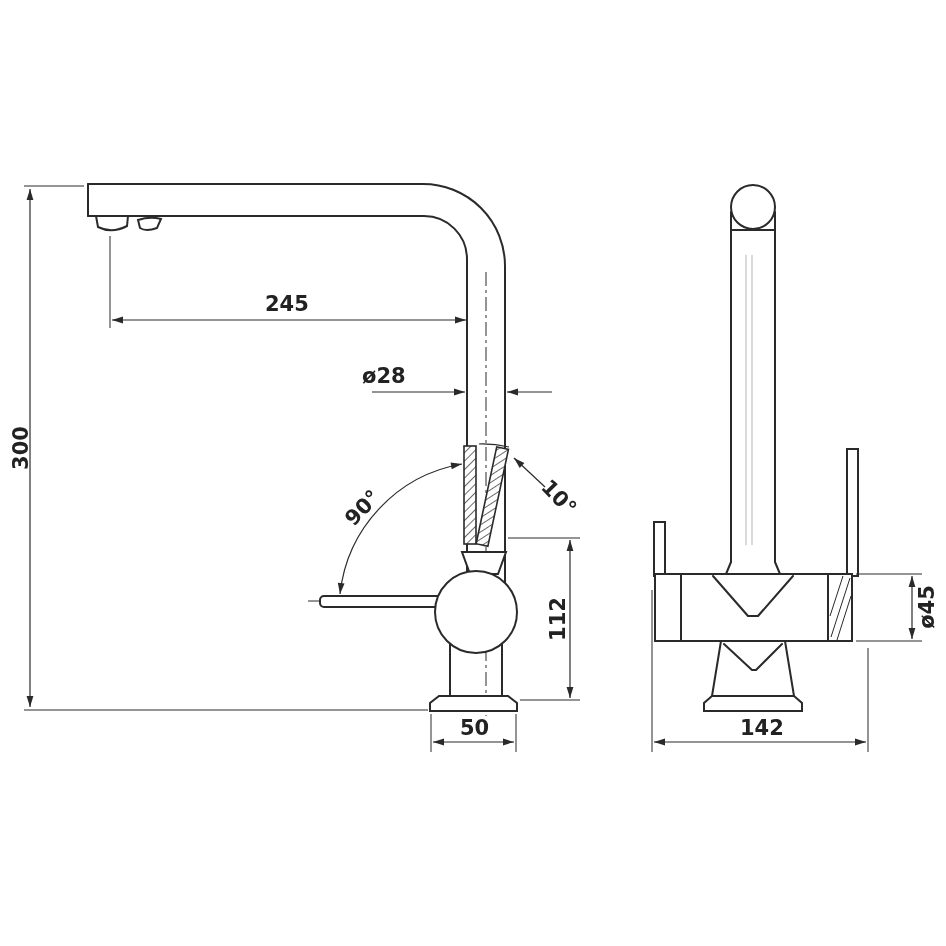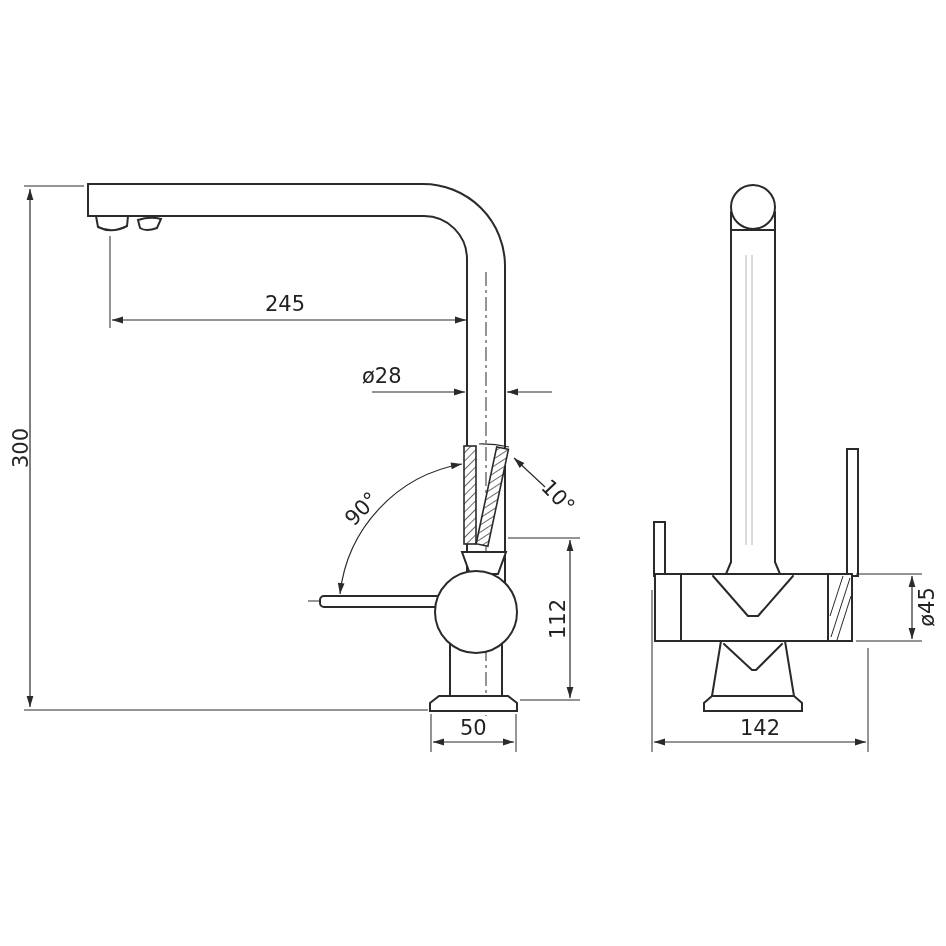--- a/index.html
+++ b/index.html
@@ -2,20 +2,21 @@
 <html><head>
 <meta charset="utf-8">
 <style>
   html,body{margin:0;padding:0;background:#fff;}
   .canvas{
     position:relative;
     width:946px;height:946px;
     background:#ffffff;
     font-family:"DejaVu Sans", sans-serif;
     overflow:hidden;
+    font-weight:bold;
   }
   svg{position:absolute;left:0;top:0;}
   .outline{fill:none;stroke:#2a2a2a;stroke-width:2;stroke-linecap:round;stroke-linejoin:round;}
   .outline-fill{fill:#ffffff;stroke:#2a2a2a;stroke-width:2;}
   .dim{fill:none;stroke:#2a2a2a;stroke-width:1.2;}
   .ext{fill:none;stroke:#2a2a2a;stroke-width:1;}
   .center{fill:none;stroke:#2a2a2a;stroke-width:1;stroke-dasharray:14 4 3 4;}
   .reflect{fill:none;stroke:#b5b5b5;stroke-width:1;}
   .dimtext{fill:#222222;font-size:21px;font-family:"DejaVu Sans", sans-serif;}
   .hatchline{stroke:#2a2a2a;stroke-width:1;}

